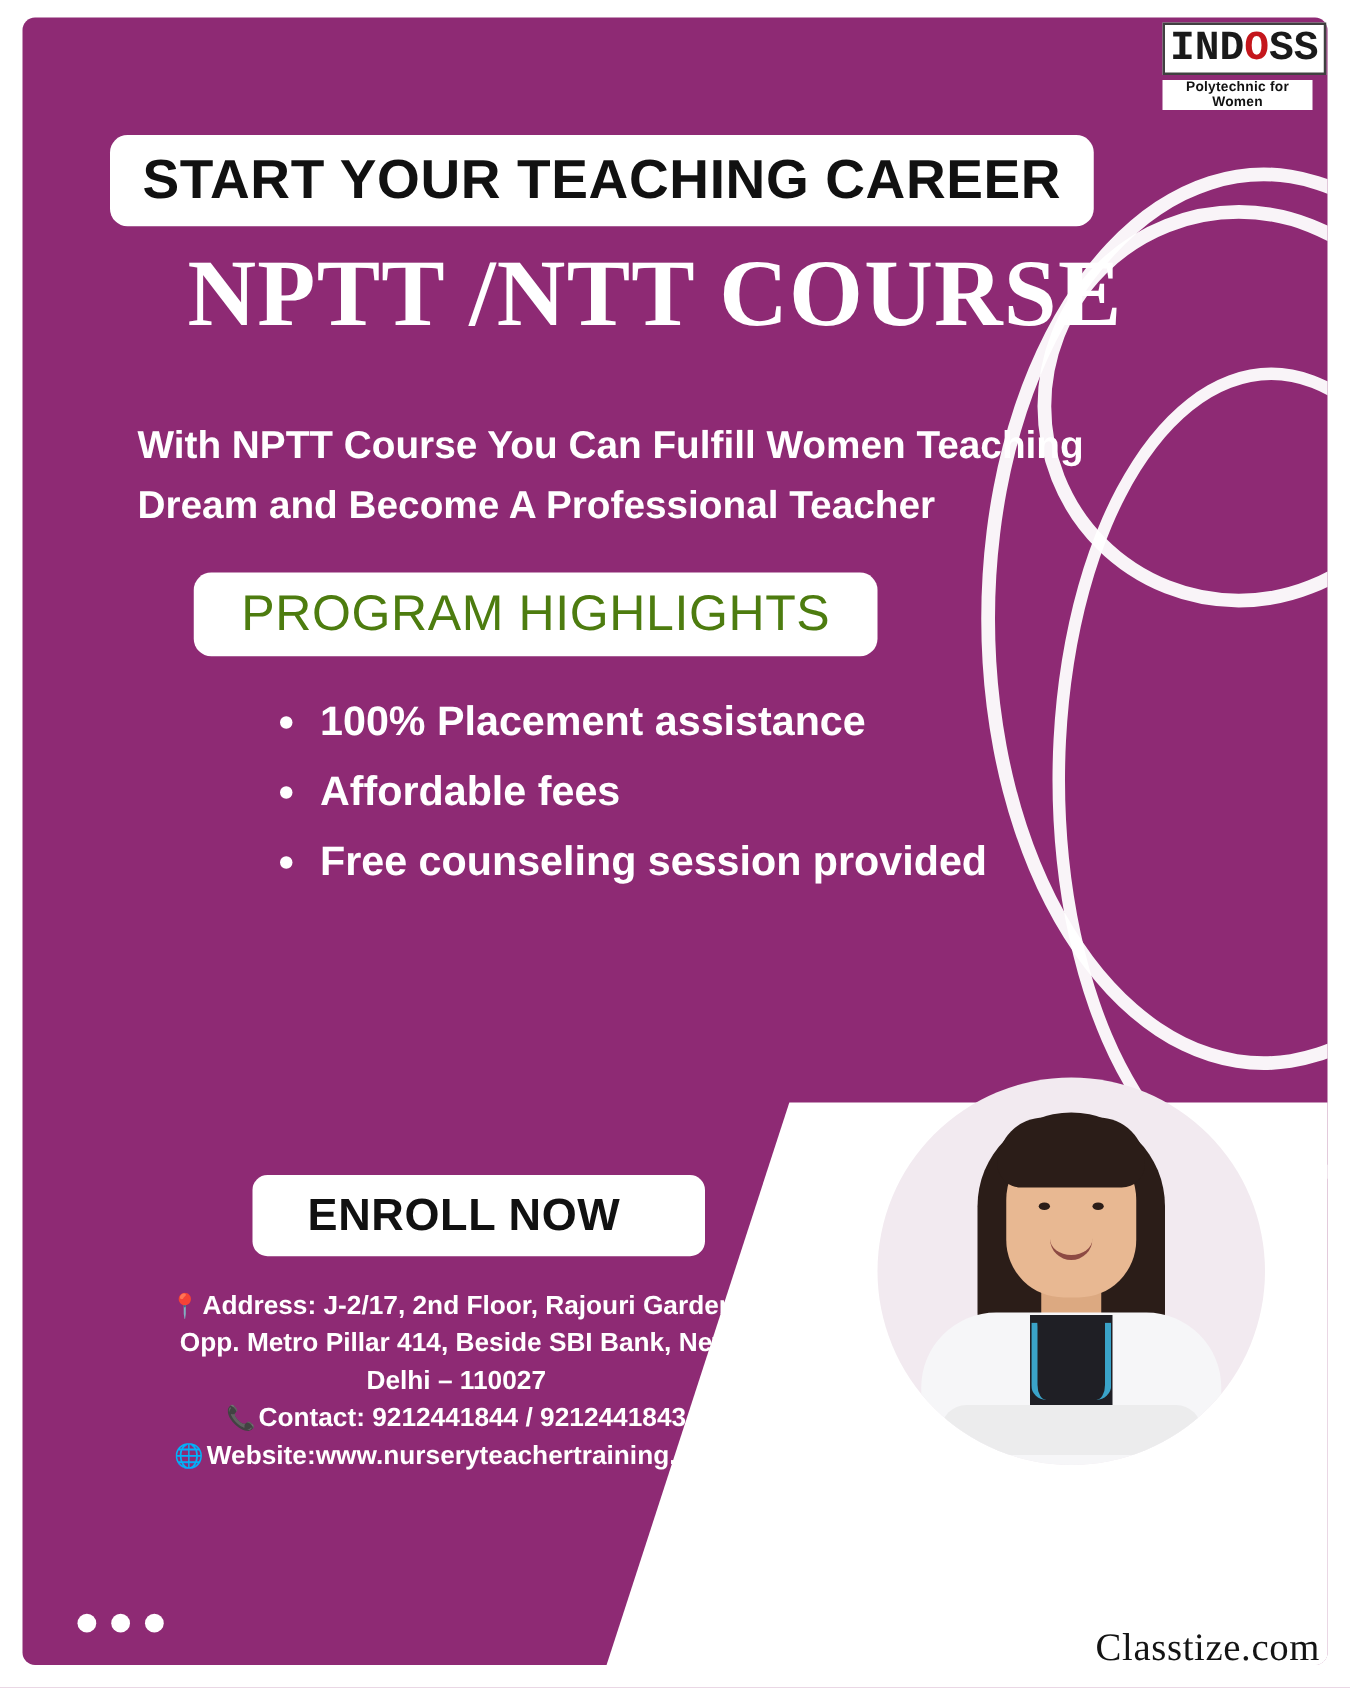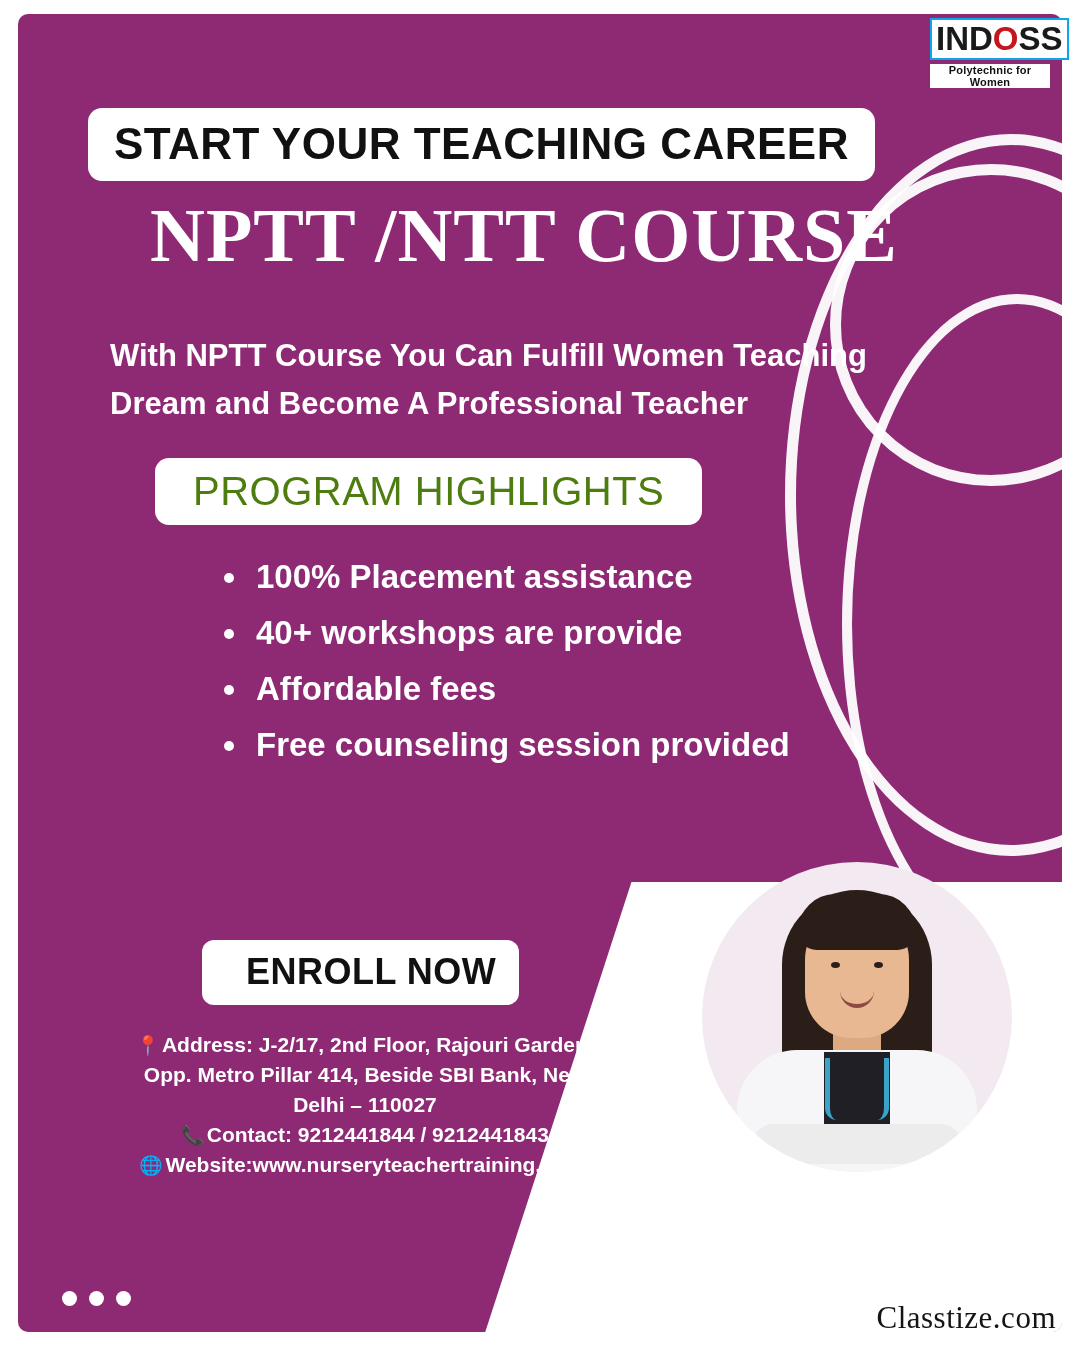--- a/index.html
+++ b/index.html
@@ -79,27 +79,27 @@
   
   .logo {
     position: absolute;
     right: 30px;
     top: 18px;
     width: 120px;
     text-align: center;
     z-index: 8;
   }
   .logo-mark {
-    font-family: Liberation Sans, sans-serif;
+    font-family: Liberation Mono, monospace;
     font-weight: bold;
     font-size: 33px;
     letter-spacing: 0px;
     color: #1a1a1a;
     line-height: 1;
-    border: 2px solid #0ea5e9;
+    border: 2px solid #404040;
     padding: 2px 4px 3px 4px;
     display: inline-block;
     background: #ffffff;
   }
   .logo-mark .red-o {
     color: #c4161c;
   }
   .logo-sub {
     font-size: 11px;
     font-weight: bold;
@@ -206,21 +206,21 @@
     border-radius: 50%;
   }
 
   
   .enroll-btn {
     position: absolute;
     left: 202px;
     top: 940px;
     background: #ffffff;
     border-radius: 12px;
-    padding: 14px 23px 15px 44px;
+    padding: 14px 68px 15px 44px;
     z-index: 7;
     border: none;
     cursor: pointer;
   }
   .enroll-btn span {
     display: block;
     font-size: 36px;
     font-weight: bold;
     color: #111111;
     letter-spacing: .5px;
@@ -432,21 +432,20 @@
   <div class="course-title">NPTT /NTT COURSE</div>
 
   <div class="subhead">With NPTT Course You Can Fulfill Women Teaching Dream and Become A Professional Teacher</div>
 
   <div class="highlights-pill">
     <span>PROGRAM HIGHLIGHTS</span>
   </div>
 
   <ul class="bullets">
     <li>100% Placement assistance</li>
-    <li> 40+ workshops are provide</li>
     <li>Affordable fees</li>
     <li>Free counseling session provided</li>
   </ul>
 
   <div class="photo-circle">
     <div class="photo-inner">
       <div class="person-hair"></div>
       <div class="person-neck"></div>
       <div class="person-face"></div>
       <div class="person-fringe"></div>

